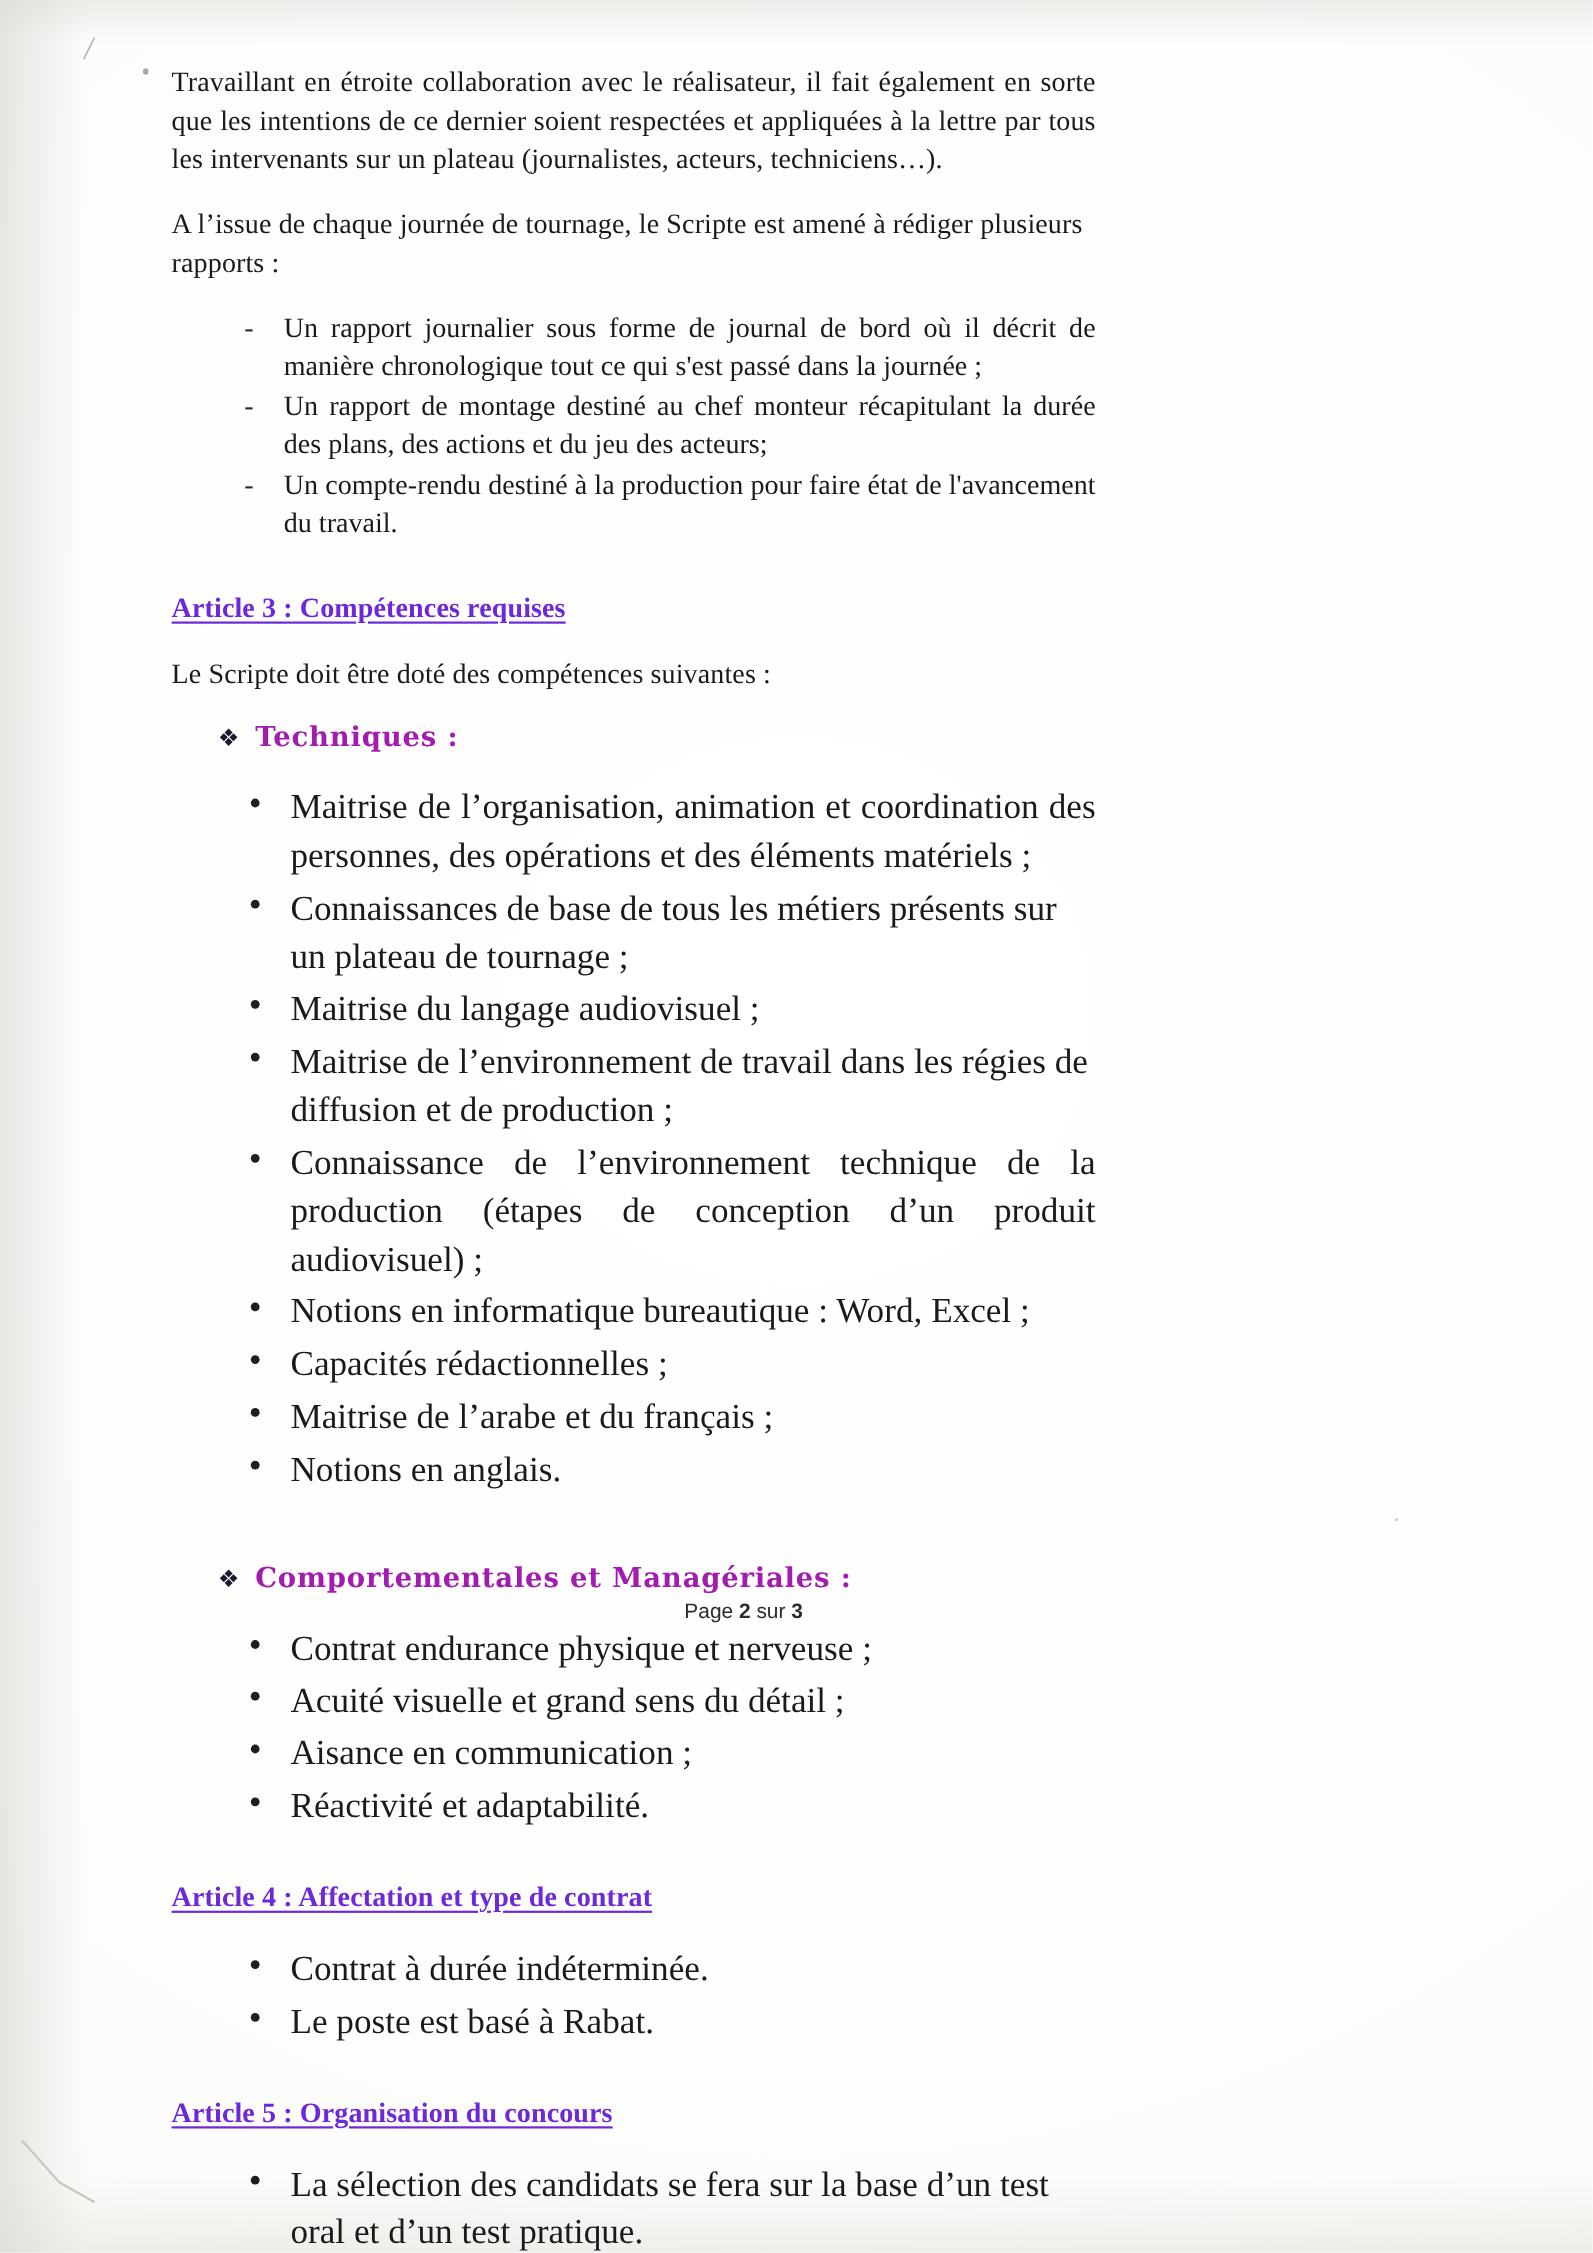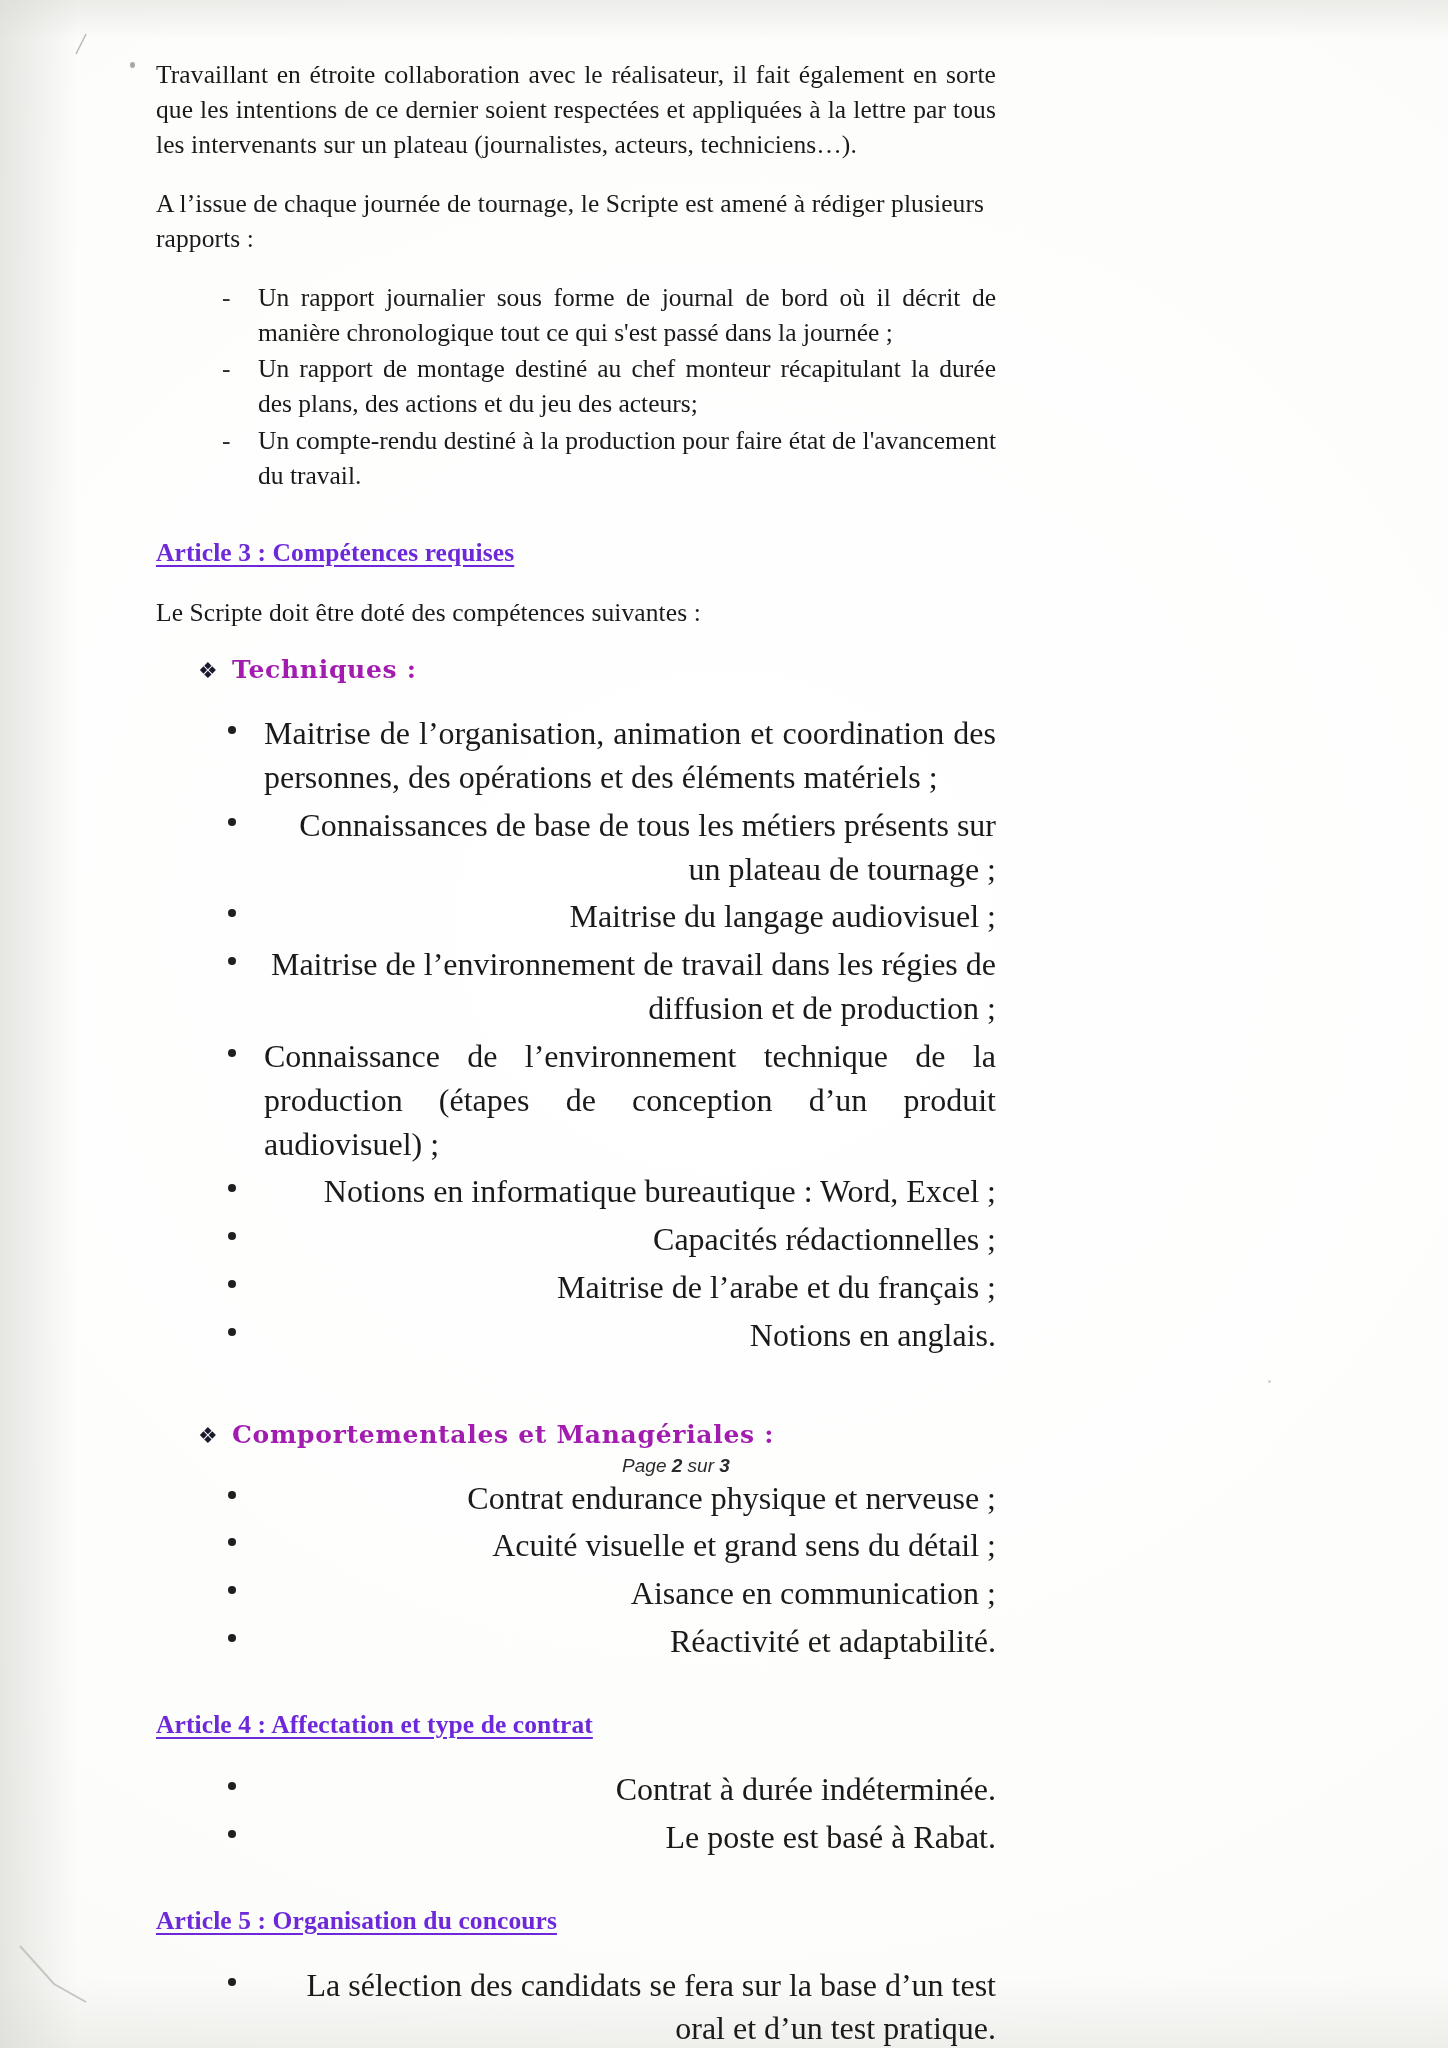--- a/index.html
+++ b/index.html
@@ -151,21 +151,21 @@
     padding: 0;
     font-size: 32px;
   }
   ul.dot-list > li {
     position: relative;
     padding-left: 108px;
     margin-bottom: 4px;
     line-height: 1.37;
     text-align: justify;
   }
-  ul.dot-list > li.no-justify { text-align: right; font-family: Liberation Serif, serif; }
+  ul.dot-list > li.no-justify { text-align: left; font-family: Liberation Serif, serif; }
   ul.dot-list > li::before {
     content: "";
     position: absolute;
     left: 72px;
     top: 14px;
     width: 8px;
     height: 8px;
     background: #1f1f1f;
     border-radius: 50%;
   }
@@ -184,21 +184,20 @@
   
   .page-footer {
     position: absolute;
     left: 0;
     top: 1455px;
     width: 1352px;
     text-align: center;
     font-family: "Liberation Sans", "DejaVu Sans", sans-serif;
     font-size: 19px;
     color: #2b2b2b;
-    font-style: italic;
   }
   .page-footer .num { font-weight: bold; }
 </style>
 </head>
 <body>
 
 <div class="page-sheet"></div>
 <div class="scan-shadow-left"></div>
 <div class="scan-shadow-top"></div>
 <div class="scan-shadow-bottom"></div>

